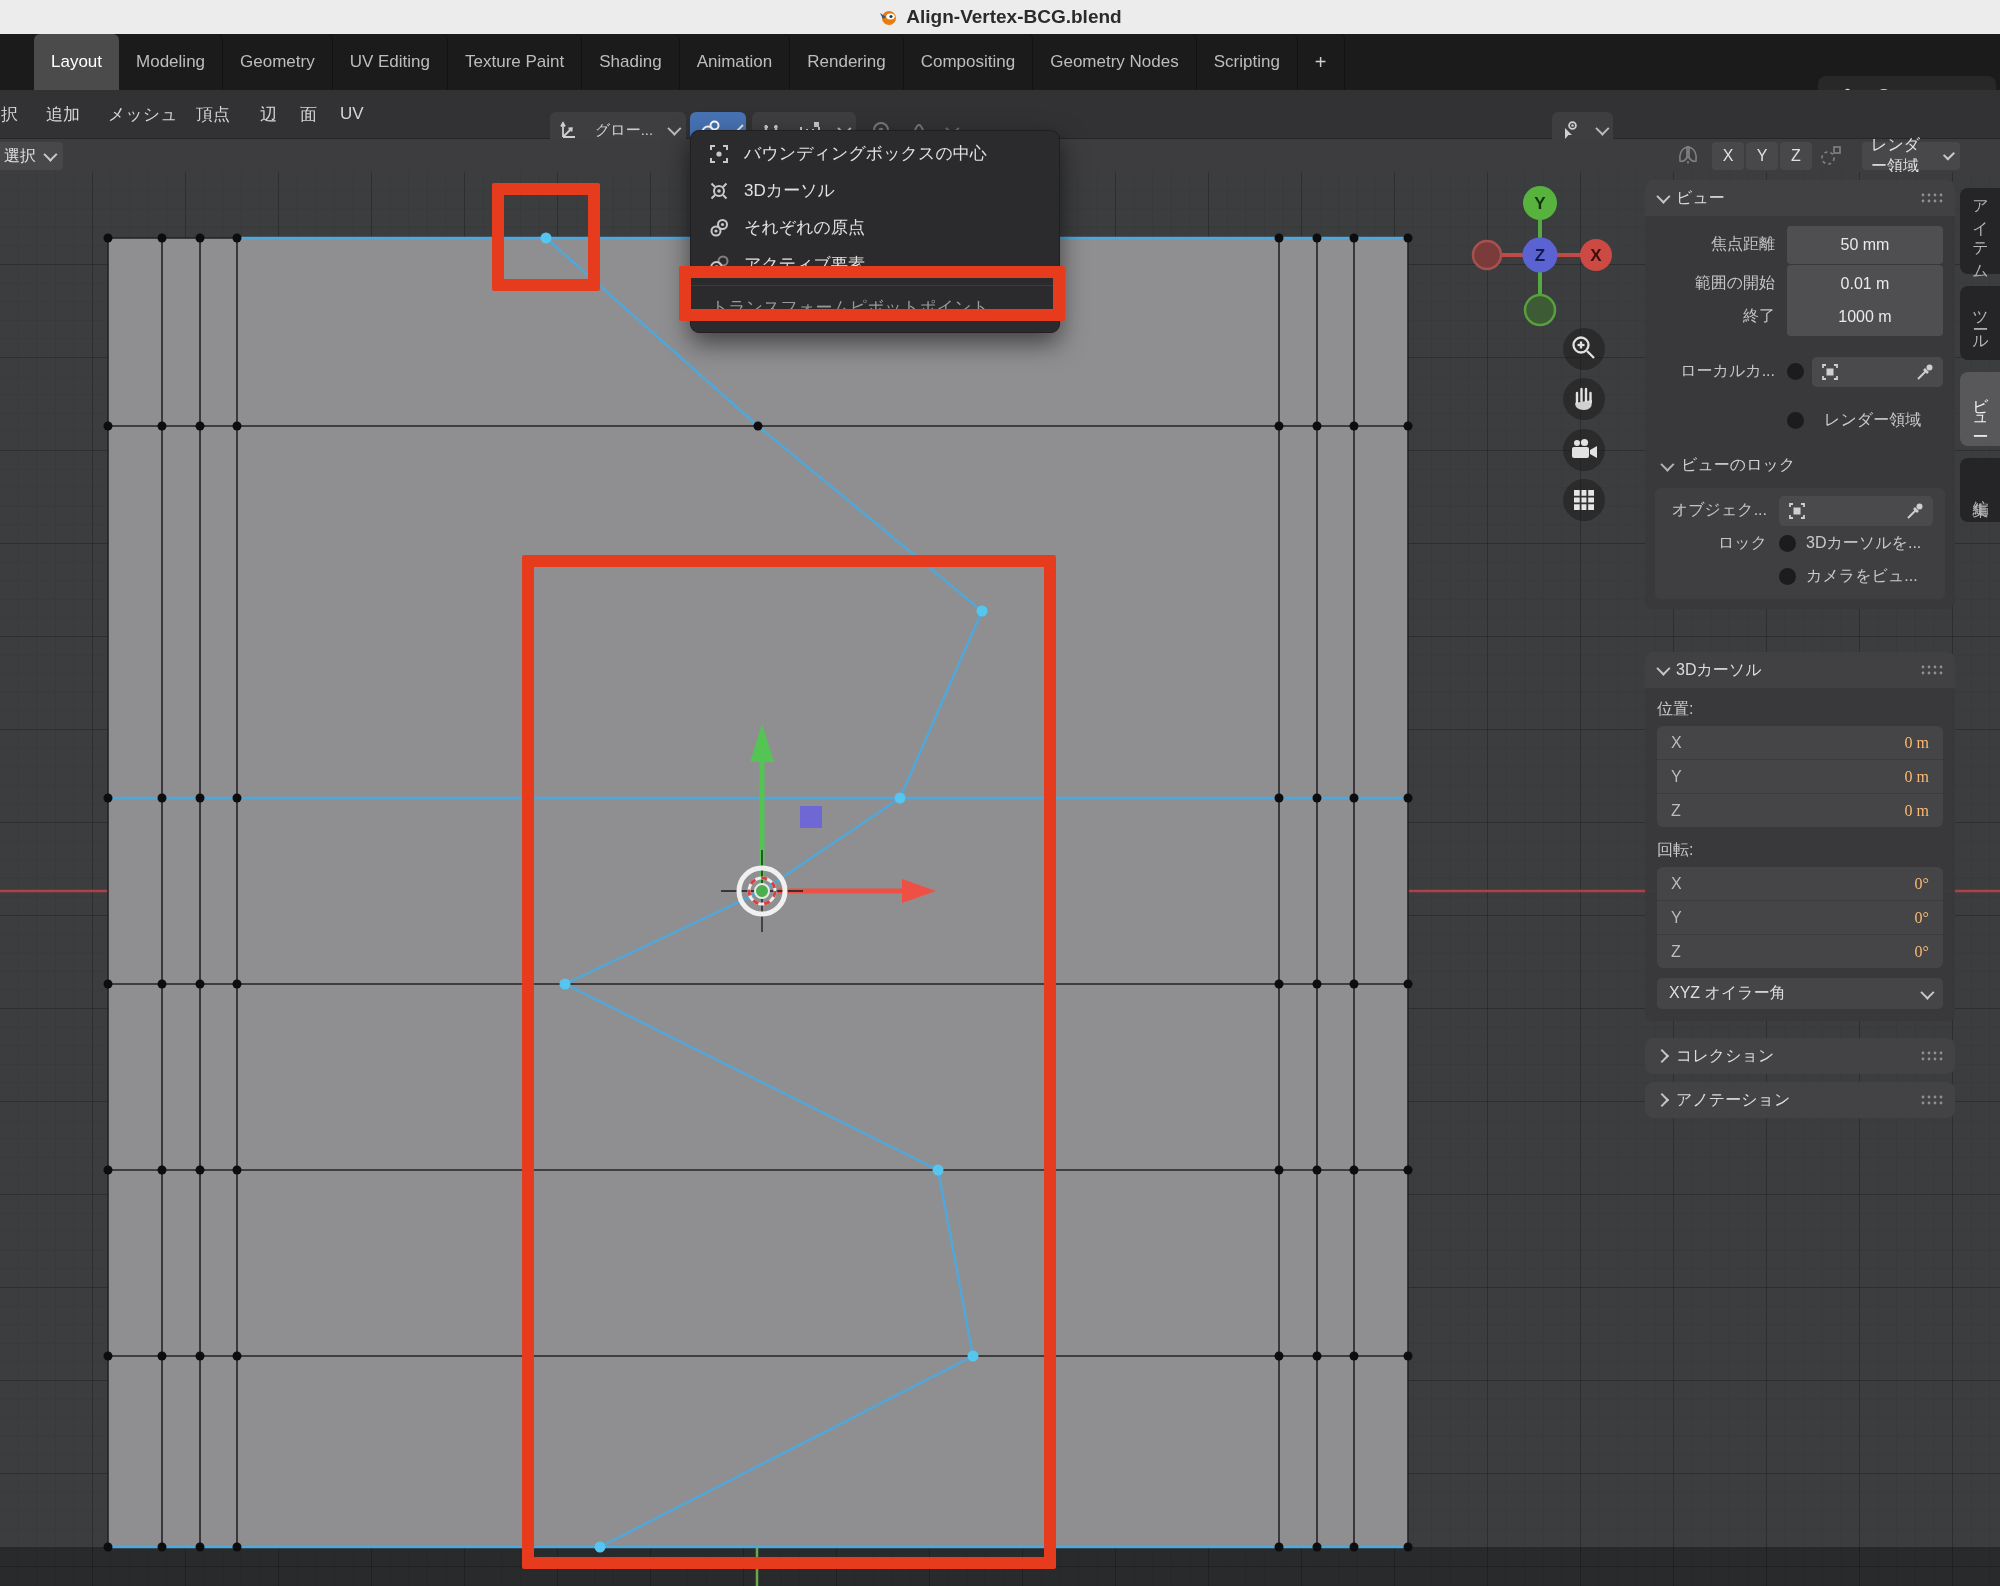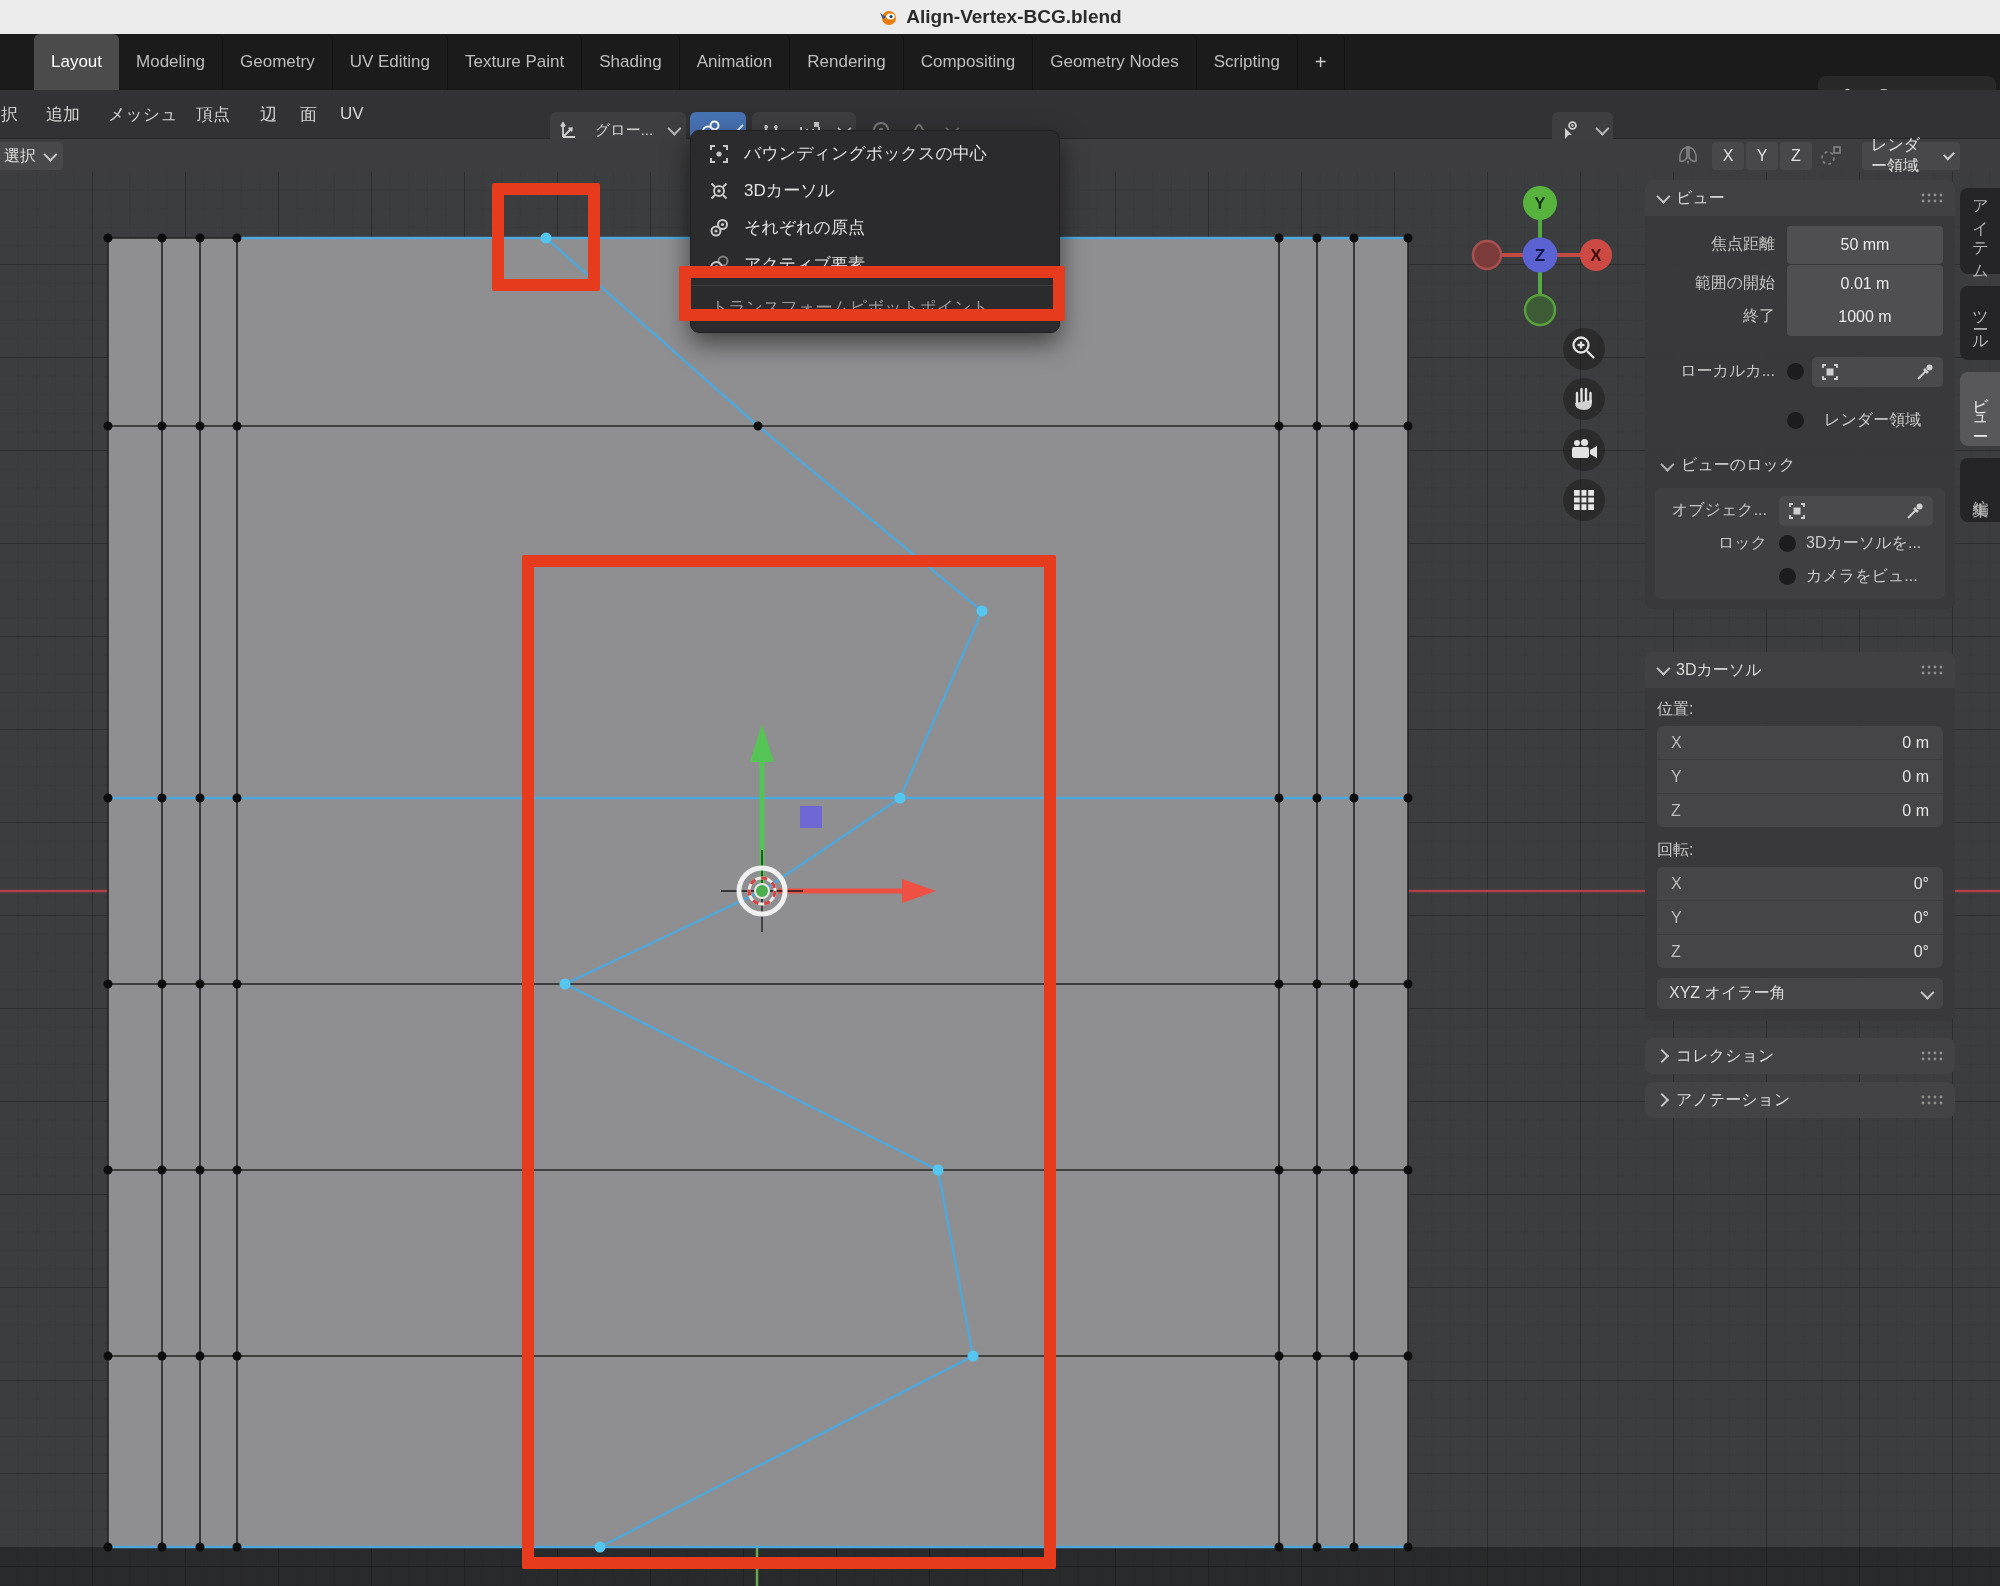--- a/index.html
+++ b/index.html
@@ -55,21 +55,21 @@
   .pfield{flex:1;height:38px;background:#4f4f52;border-radius:4px;display:flex;align-items:center;
           justify-content:center;color:#eaeaea;margin:1px 0;}
   .chk{width:17px;height:17px;border-radius:50%;background:#1c1c1e;flex:0 0 17px;}
   .objfield{flex:1;height:30px;background:#4a4a4d;border-radius:5px;display:flex;align-items:center;
             padding:0 8px;gap:6px;}
   .inset{margin:6px 10px 10px 10px;background:#3f3f42;border-radius:6px;padding:6px 0;}
   .axgroup{margin:2px 12px;background:#454547;border-radius:6px;overflow:hidden;}
   .axrow{display:flex;align-items:center;height:33px;padding:0 14px;border-bottom:1px solid #3c3c3e;}
   .axrow:last-child{border-bottom:none;}
   .axl{color:#bcbcbc;}
-  .axv{margin-left:auto;color:#e5e5e5;}
+  .axv{margin-left:auto;color:#fdba74;font-family:Liberation Serif, serif;}
   .ddrow{margin:10px 12px 12px 12px;height:31px;background:#454547;border-radius:5px;display:flex;
          align-items:center;padding:0 12px;color:#dedede;}
   .sublab{color:#d0d0d0;}
   
   .vtab{position:absolute;left:1960px;width:40px;border-radius:8px 0 0 8px;background:#252527;
         color:#b5b5b5;display:flex;align-items:center;justify-content:center;z-index:21;
         writing-mode:vertical-rl;font-size:16px;letter-spacing:3px;}
   .vtab.active{background:#58585b;color:#f2f2f2;}
   svg{display:block;}
   .ic{display:inline-flex;align-items:center;justify-content:center;}

